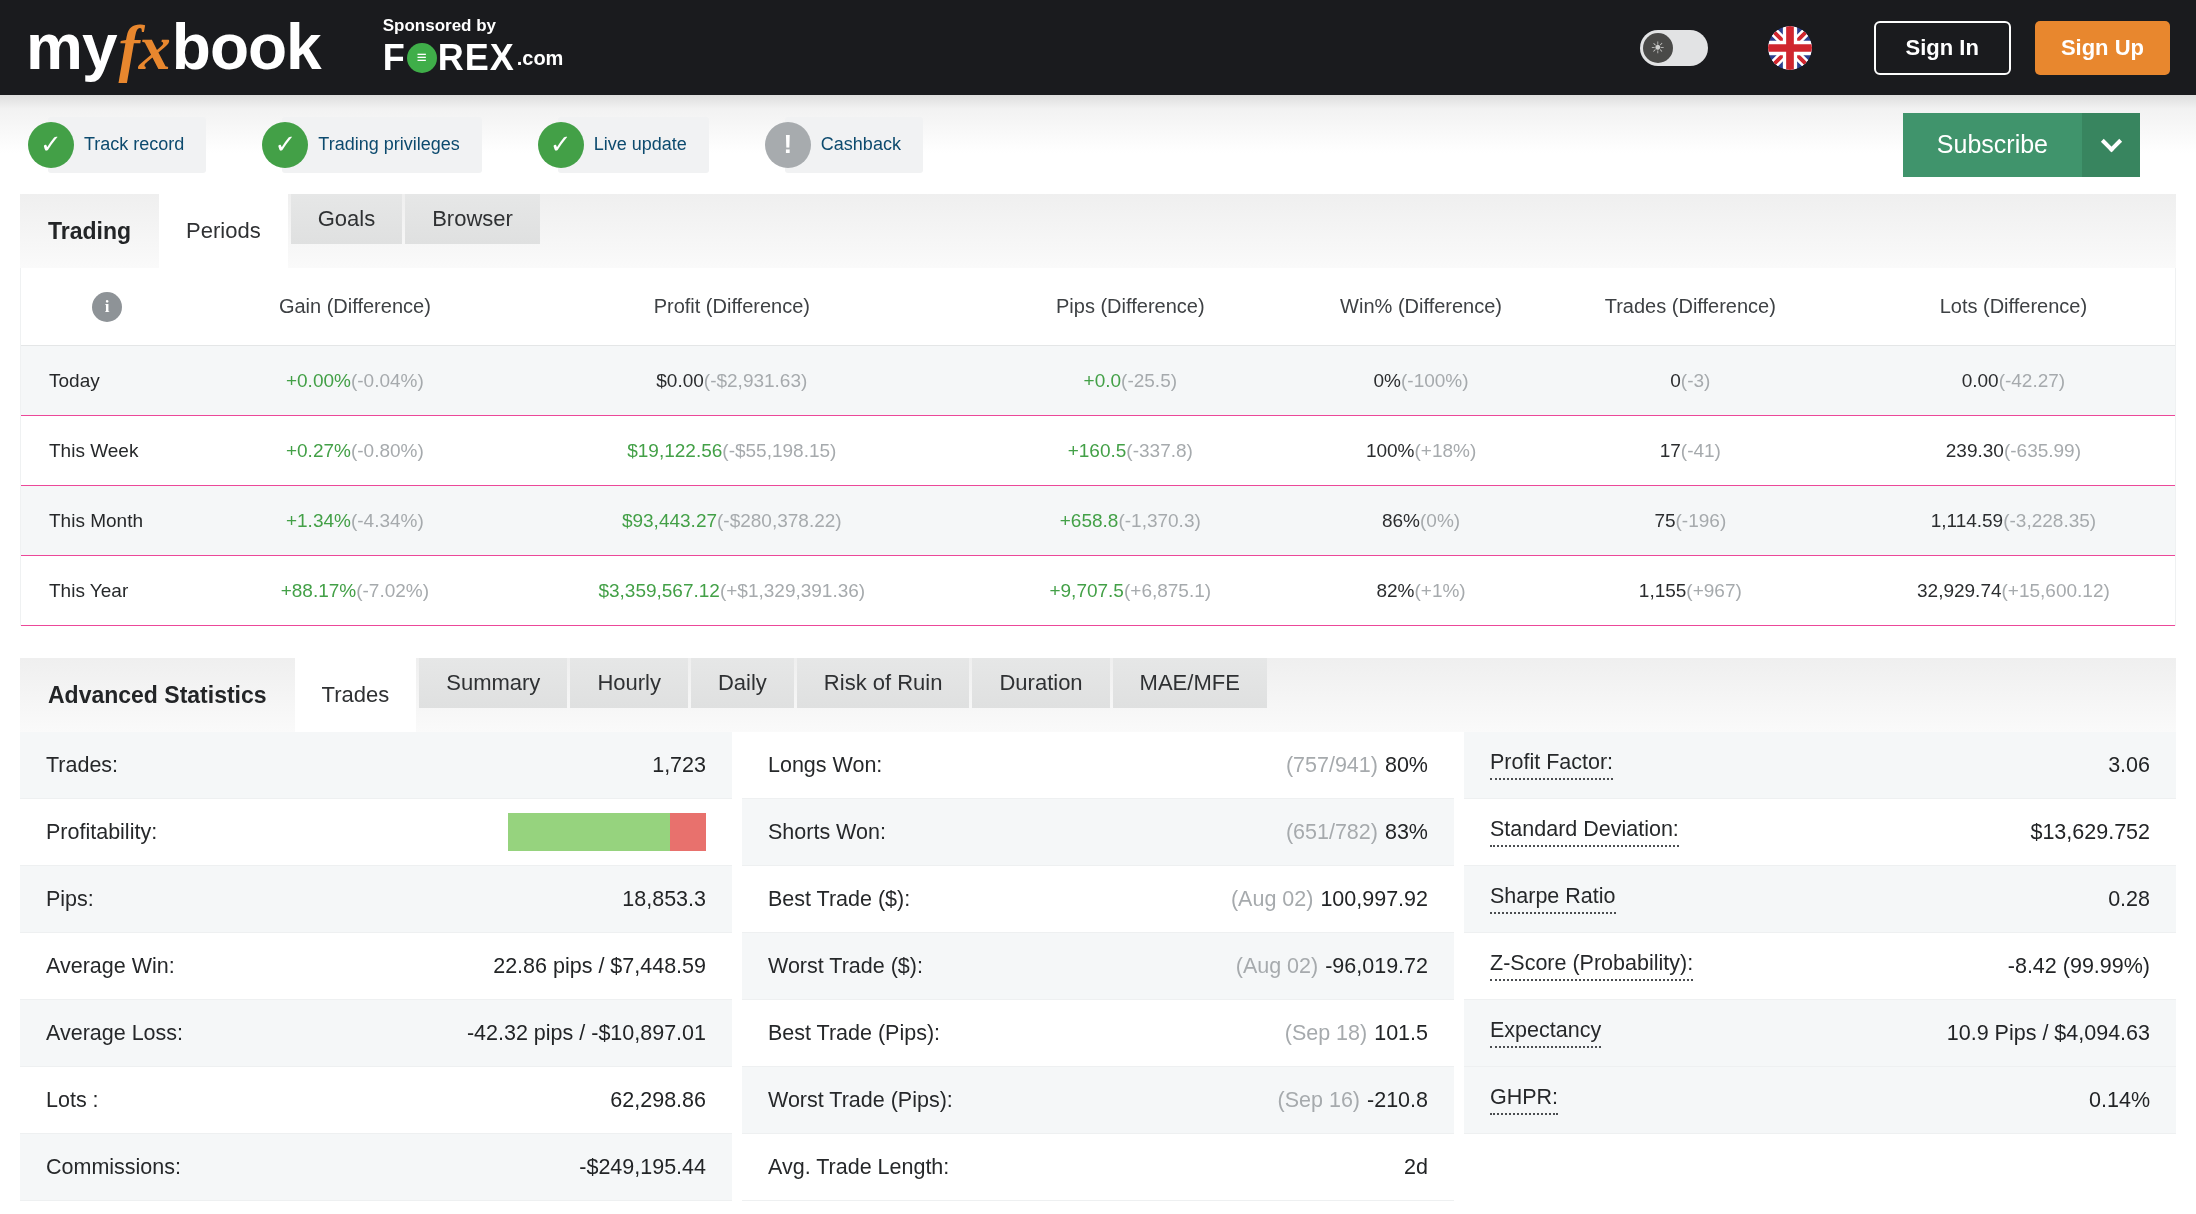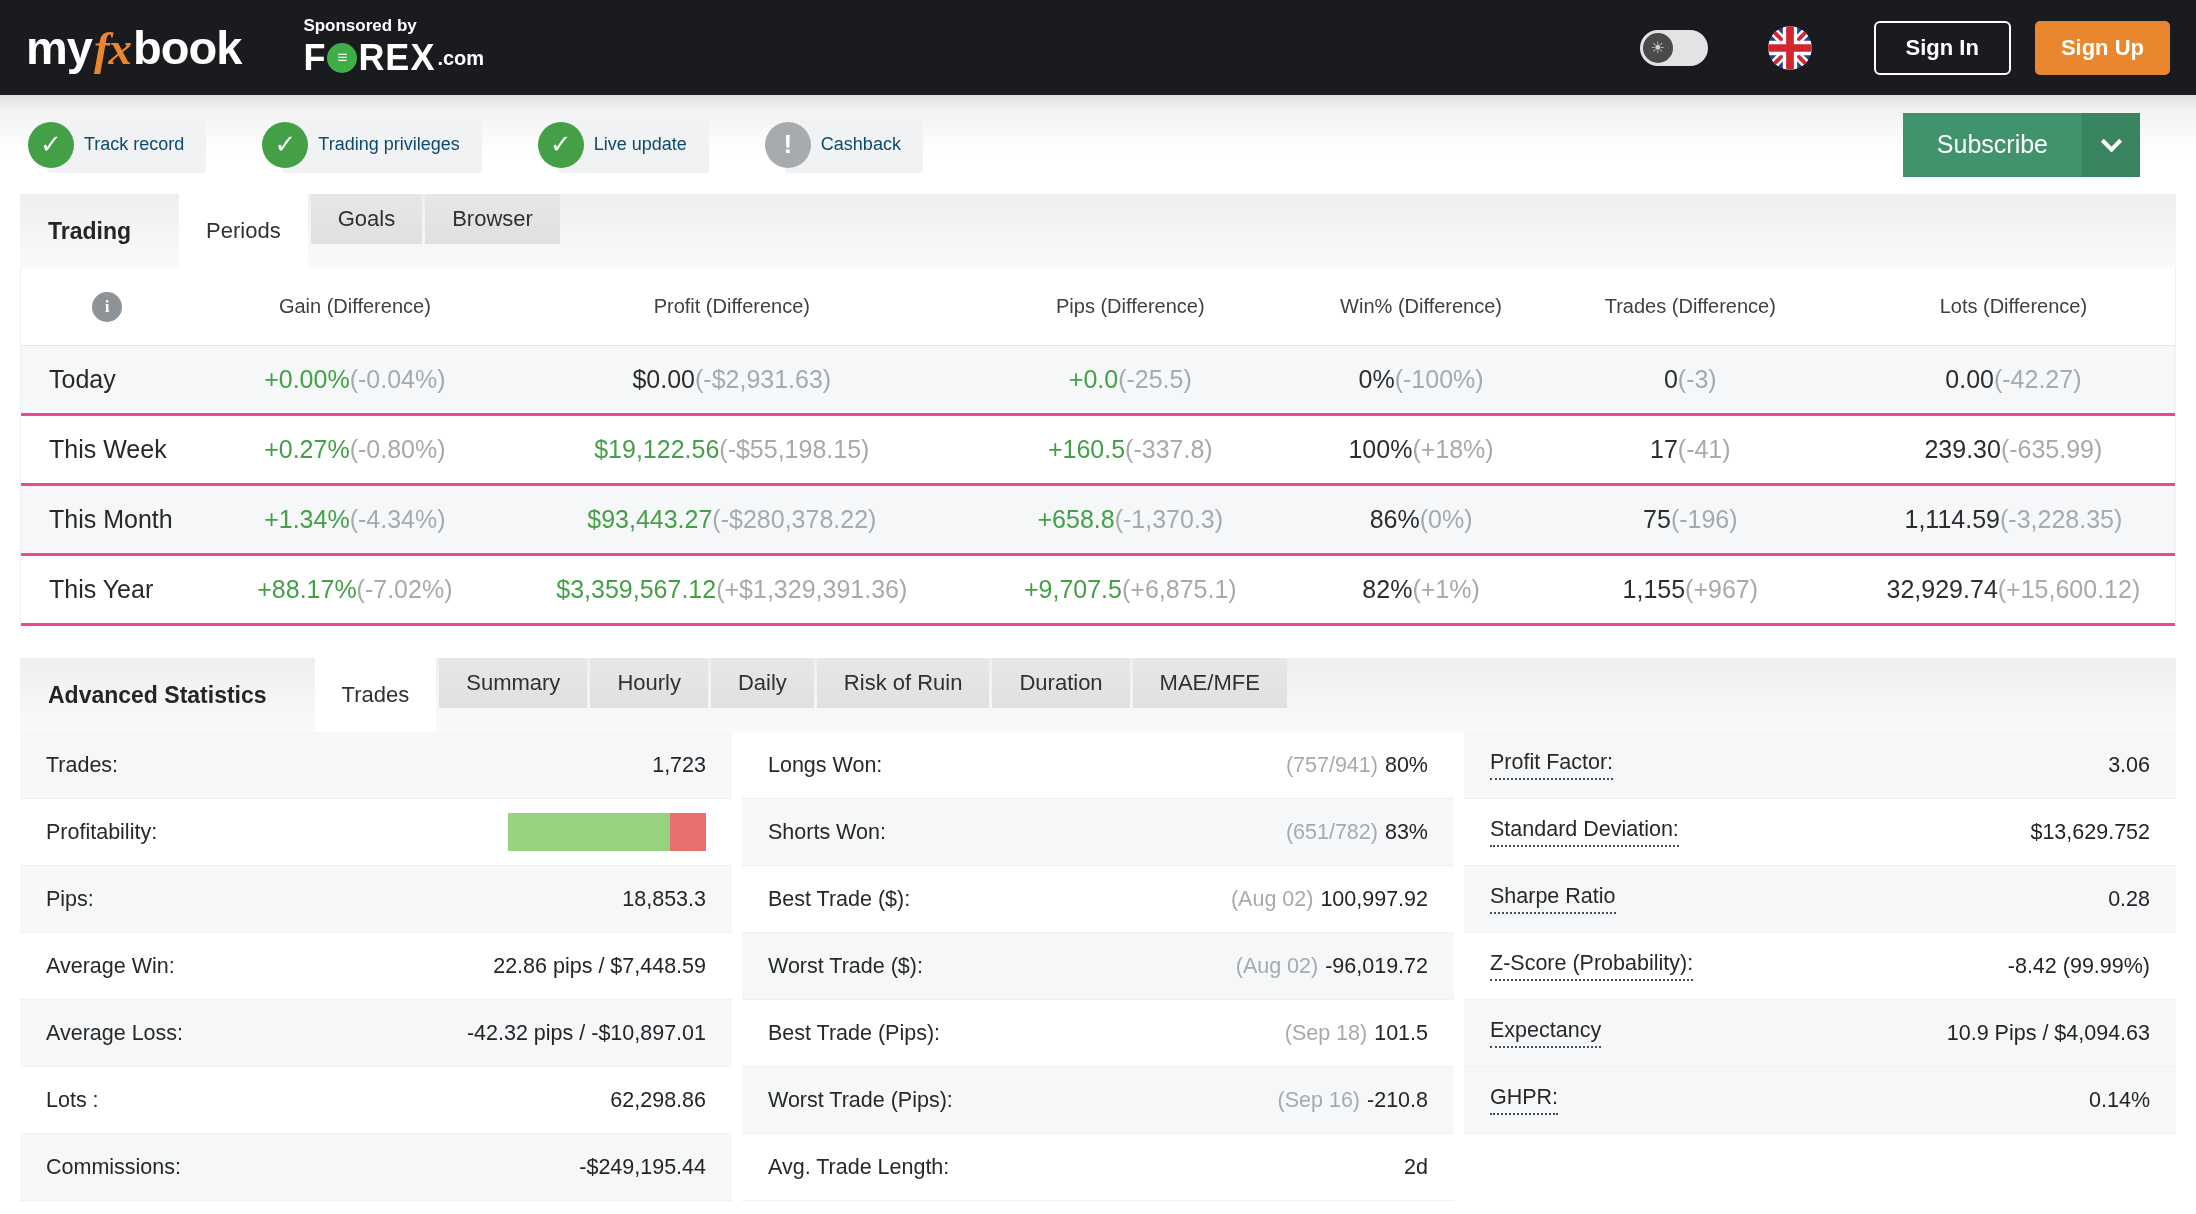--- a/index.html
+++ b/index.html
@@ -6,21 +6,21 @@
     --green:#43a047; --orange:#e8872e; --sub-green:#40946c; --sub-green-dark:#38855f;
     --bar-green:#96d37e; --bar-red:#e8716d;
     --dark-text:#2b2d2f; --gray-text:#a6aaad; --stripe:#f5f7f8;
   }
   *{box-sizing:border-box;margin:0;padding:0;}
   html,body{width:2196px;height:1214px;overflow:hidden;background:#fff;
     font-family:"Liberation Sans","DejaVu Sans",sans-serif;color:var(--dark-text);}
 
   
   .topbar{height:95px;background:#1a1b1e;display:flex;align-items:center;padding:0 26px;}
-  .logo{font-size:47px;font-weight:bold;color:#fff;letter-spacing:-1px;white-space:nowrap;}
+  .logo{font-size:64px;font-weight:bold;color:#fff;letter-spacing:-1px;white-space:nowrap;}
   .logo .fx{color:var(--orange);font-style:italic;font-family:"Liberation Serif","DejaVu Serif",serif;padding:0 2px;}
   .sponsor{margin-left:62px;color:#fff;line-height:1.1;}
   .sponsor .sp-label{font-size:17px;font-weight:600;display:block;margin-bottom:2px;}
   .sponsor .brand{display:flex;align-items:center;font-weight:800;}
   .sponsor .brand .f,.sponsor .brand .rex{font-size:36px;letter-spacing:1px;}
   .coin{display:inline-flex;align-items:center;justify-content:center;width:30px;height:30px;
     border-radius:50%;background:#3fae49;color:#fff;font-size:17px;font-weight:bold;margin:0 1px;}
   .sponsor .tld{font-size:20px;font-weight:700;margin-left:2px;}
   .topbar .spacer{flex:1;}
   .toggle{width:68px;height:36px;border-radius:18px;background:#e2e3e4;position:relative;cursor:pointer;margin-right:60px;}
@@ -46,36 +46,36 @@
   .badge-strip .spacer{flex:1;}
   .btn-subscribe{display:flex;align-items:stretch;height:64px;background:var(--sub-green);
     color:#fff;border:none;cursor:pointer;margin-right:28px;font-family:inherit;padding:0;}
   .btn-subscribe .sub-label{display:flex;align-items:center;font-size:25px;padding:0 34px;}
   .btn-subscribe .caret-box{width:58px;background:var(--sub-green-dark);display:flex;align-items:center;justify-content:center;}
   .chev{width:15px;height:15px;border-right:4px solid #fff;border-bottom:4px solid #fff;
     transform:rotate(45deg) translate(-2px,-2px);}
 
   
   .tabstrip{height:74px;background:linear-gradient(180deg,#efefef,#fafafa);
-    margin:0 20px;display:flex;align-items:flex-start;gap:20px;}
+    margin:0 20px;display:flex;align-items:flex-start;}
   .section-label{font-size:23px;font-weight:bold;color:#232527;align-self:center;padding:0 28px;white-space:nowrap;}
   .tab{height:50px;display:flex;align-items:center;padding:0 27px;font-size:22px;color:#2f3133;
     background:linear-gradient(180deg,#e6e7e7,#dfe0e0);margin-right:3px;cursor:pointer;white-space:nowrap;}
   .tab.active{height:74px;background:#fff;}
 
   
   .ptable{margin:0 20px;border-left:1px solid #eff1f2;border-right:1px solid #eff1f2;}
   .prow{display:grid;grid-template-columns:8% 15% 20% 17% 10% 15% 15%;align-items:center;}
   .phead{height:78px;border-bottom:1px solid #e4e6e7;font-size:20px;color:#3e4144;}
   .phead .hcell{text-align:center;}
   .phead .icell{display:flex;justify-content:center;}
   .info-icon{width:30px;height:30px;border-radius:50%;background:#8e9397;color:#fff;
     display:flex;align-items:center;justify-content:center;font-size:17px;font-weight:bold;
     font-family:"Liberation Serif","DejaVu Serif",serif;cursor:pointer;}
-  .pdata{height:70px;font-size:25px;border-bottom:3px solid #ec4899;}
+  .pdata{height:70px;font-size:19px;border-bottom:1px solid #ec4899;}
   .pdata.striped{background:var(--stripe);}
   .pdata .rlabel{padding-left:28px;color:#26282a;}
   .pdata .cell{text-align:center;white-space:nowrap;}
   .main{color:var(--dark-text);}
   .main.green{color:var(--green);}
   .diff{color:var(--gray-text);margin-left:0;}
 
   
   .gap{height:32px;}
   .stats-grid{margin:0 20px;display:grid;grid-template-columns:1fr 1fr 1fr;column-gap:10px;}

